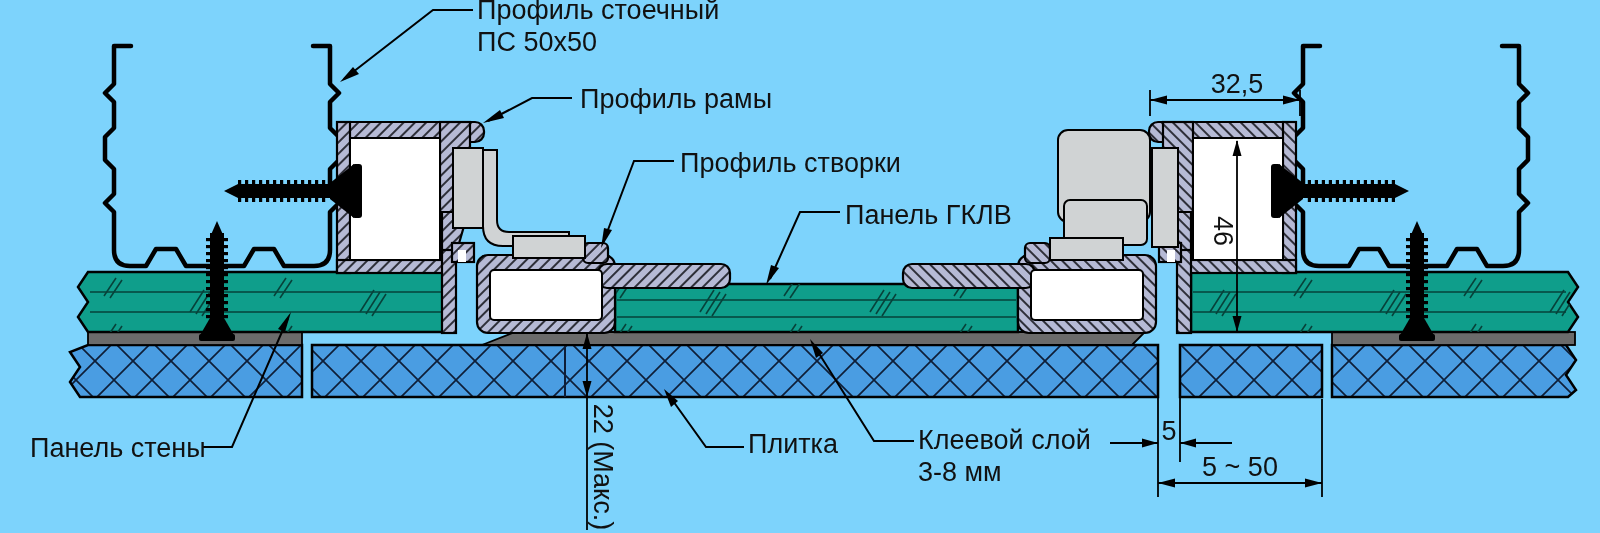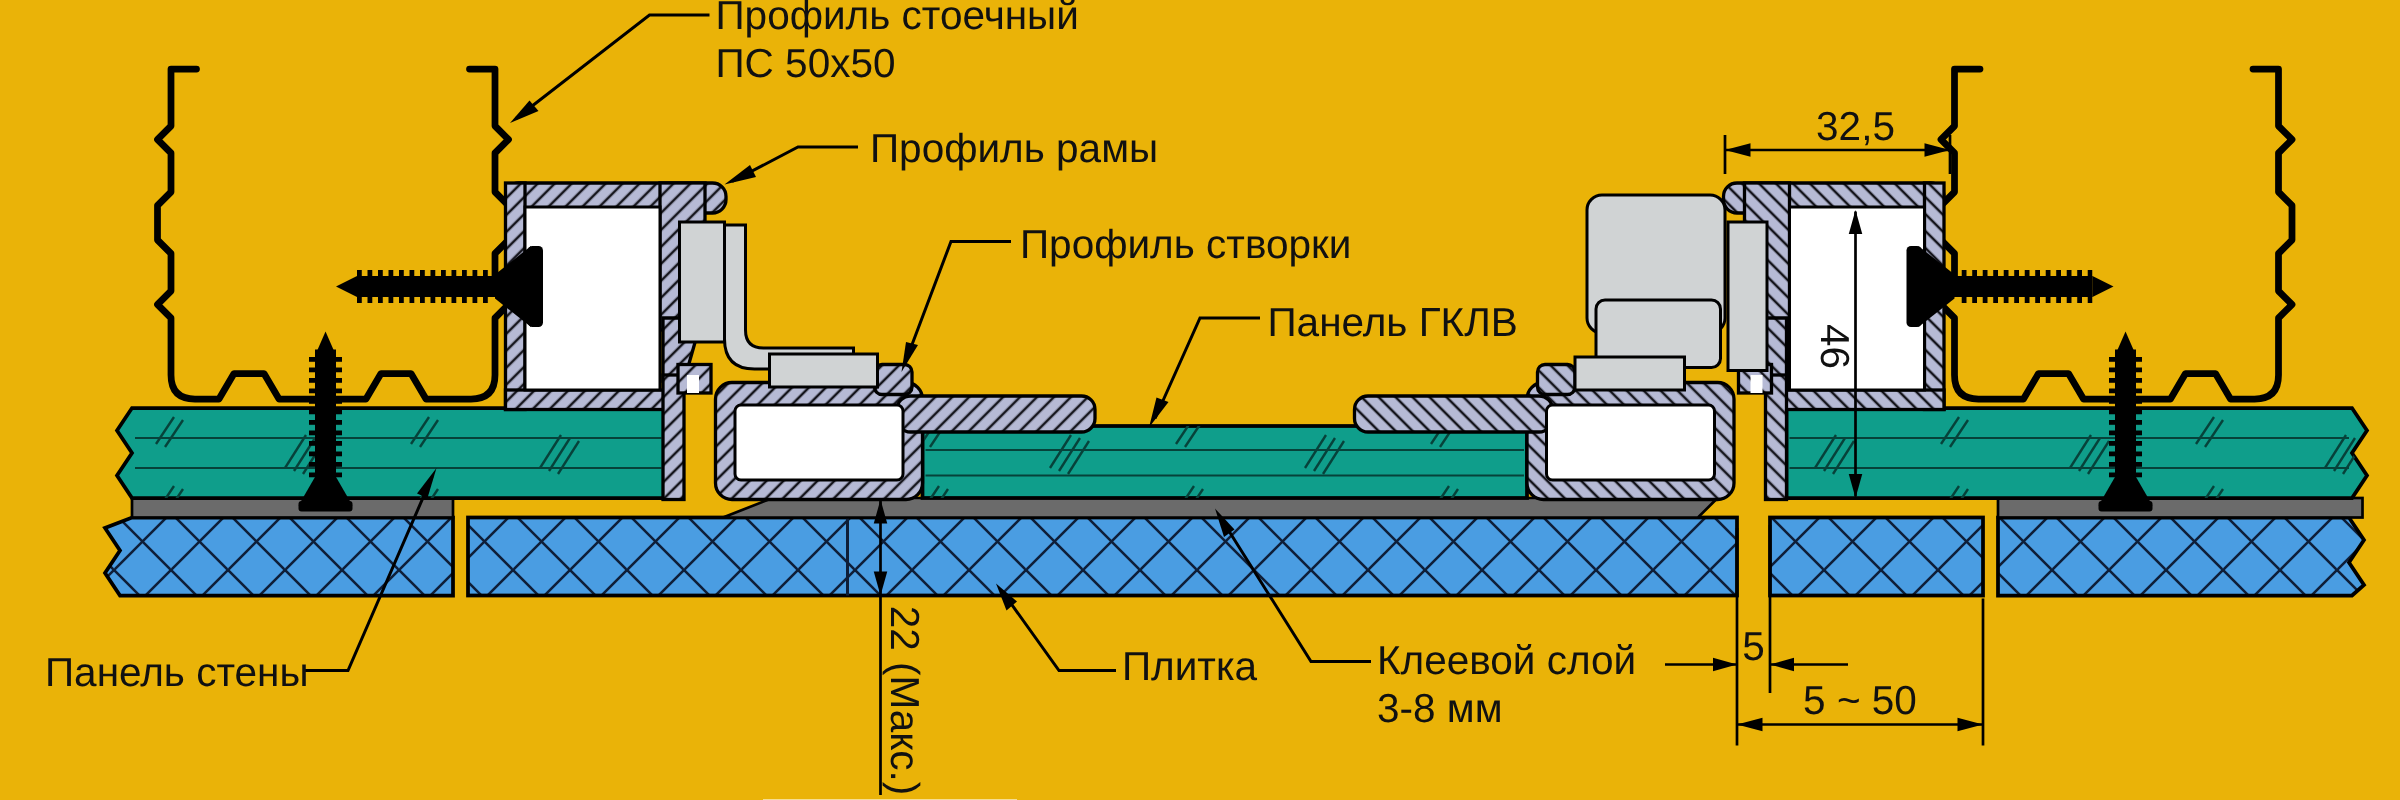--- a/index.html
+++ b/index.html
@@ -1,16 +1,16 @@
 <!DOCTYPE html>
 <html style="--panel_green: #0f9e8b; --tile_blue: #4a9de2; --adhesive_gray: #6b6b6b; --profile_fill: #b6bad5; --hardware_gray: #d0d3d4; --line_black: #111111;"><head>
 <meta charset="utf-8">
 <style>
   html,body{margin:0;padding:0;background:#fff;}
-  .stage{width:1600px;height:533px;position:relative;background:#eab308;overflow:hidden;text-align:center;}
+  .stage{width:1600px;height:533px;position:relative;background:#7dd3fc;overflow:hidden;text-align:center;}
   svg{display:block;}
   text{font-family:"Liberation Sans","DejaVu Sans",sans-serif;fill:#111;}
   .lbl{font-size:27px;}
   .dim{font-size:27px;}
   .hatch{fill:url(#hatch);stroke:#000;stroke-width:2.2;}
   .white{fill:#fff;stroke:#000;stroke-width:2;}
   .gray{fill:var(--hardware_gray,#d0d3d4);stroke:#000;stroke-width:2;}
   .greenbase{fill:var(--panel_green,#0f9e8b);stroke:#000;stroke-width:2.5;}
   .gyp{fill:url(#gyp);stroke:none;}
   .glueline{fill:var(--adhesive_gray,#6b6b6b);stroke:#000;stroke-width:1.8;}

